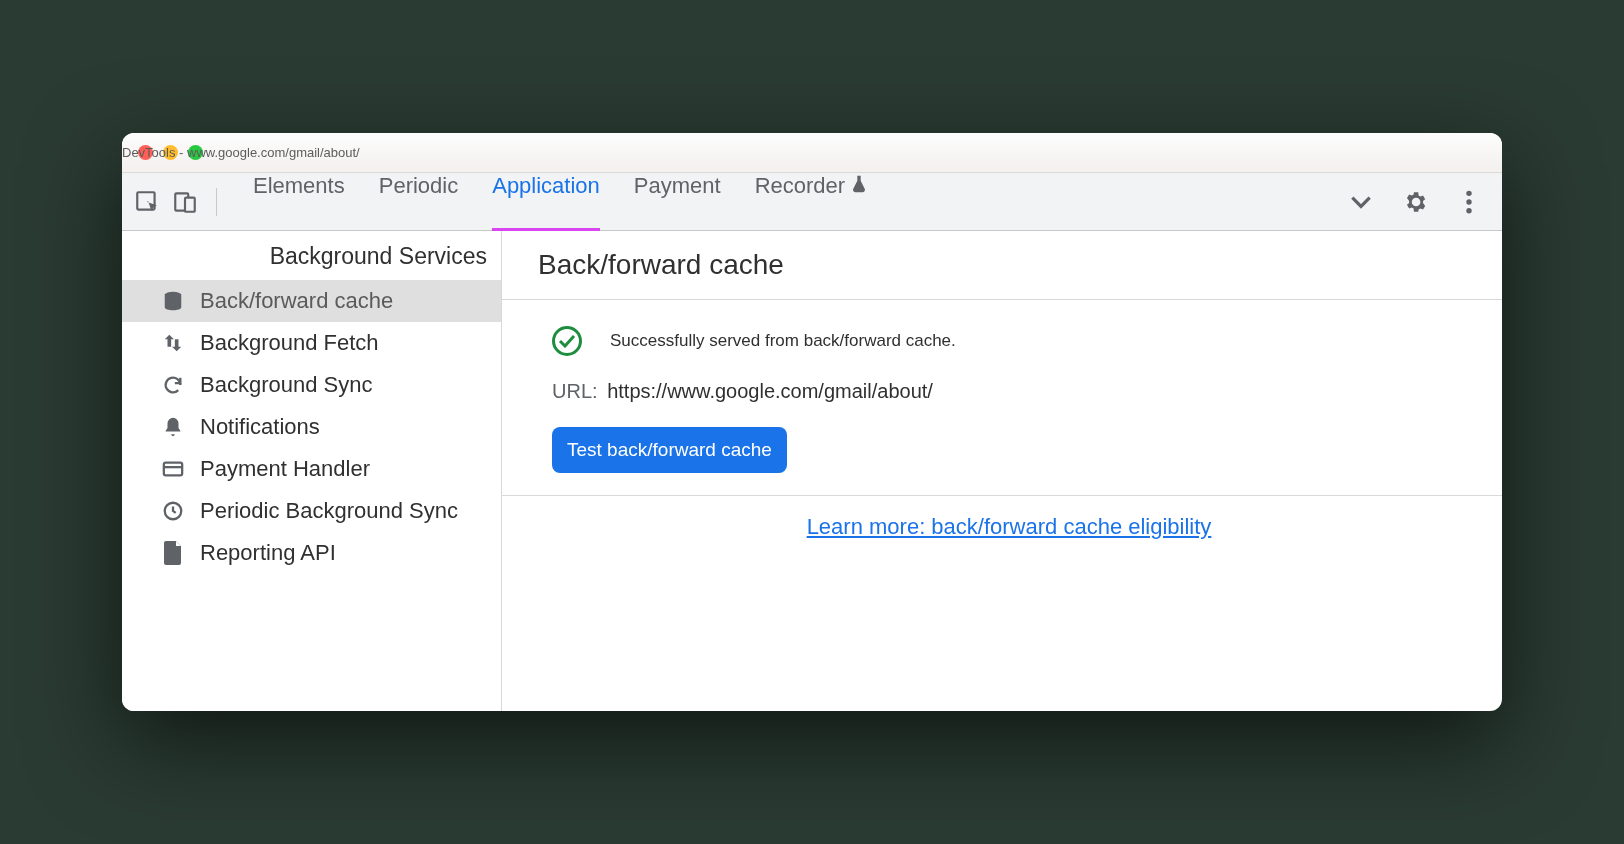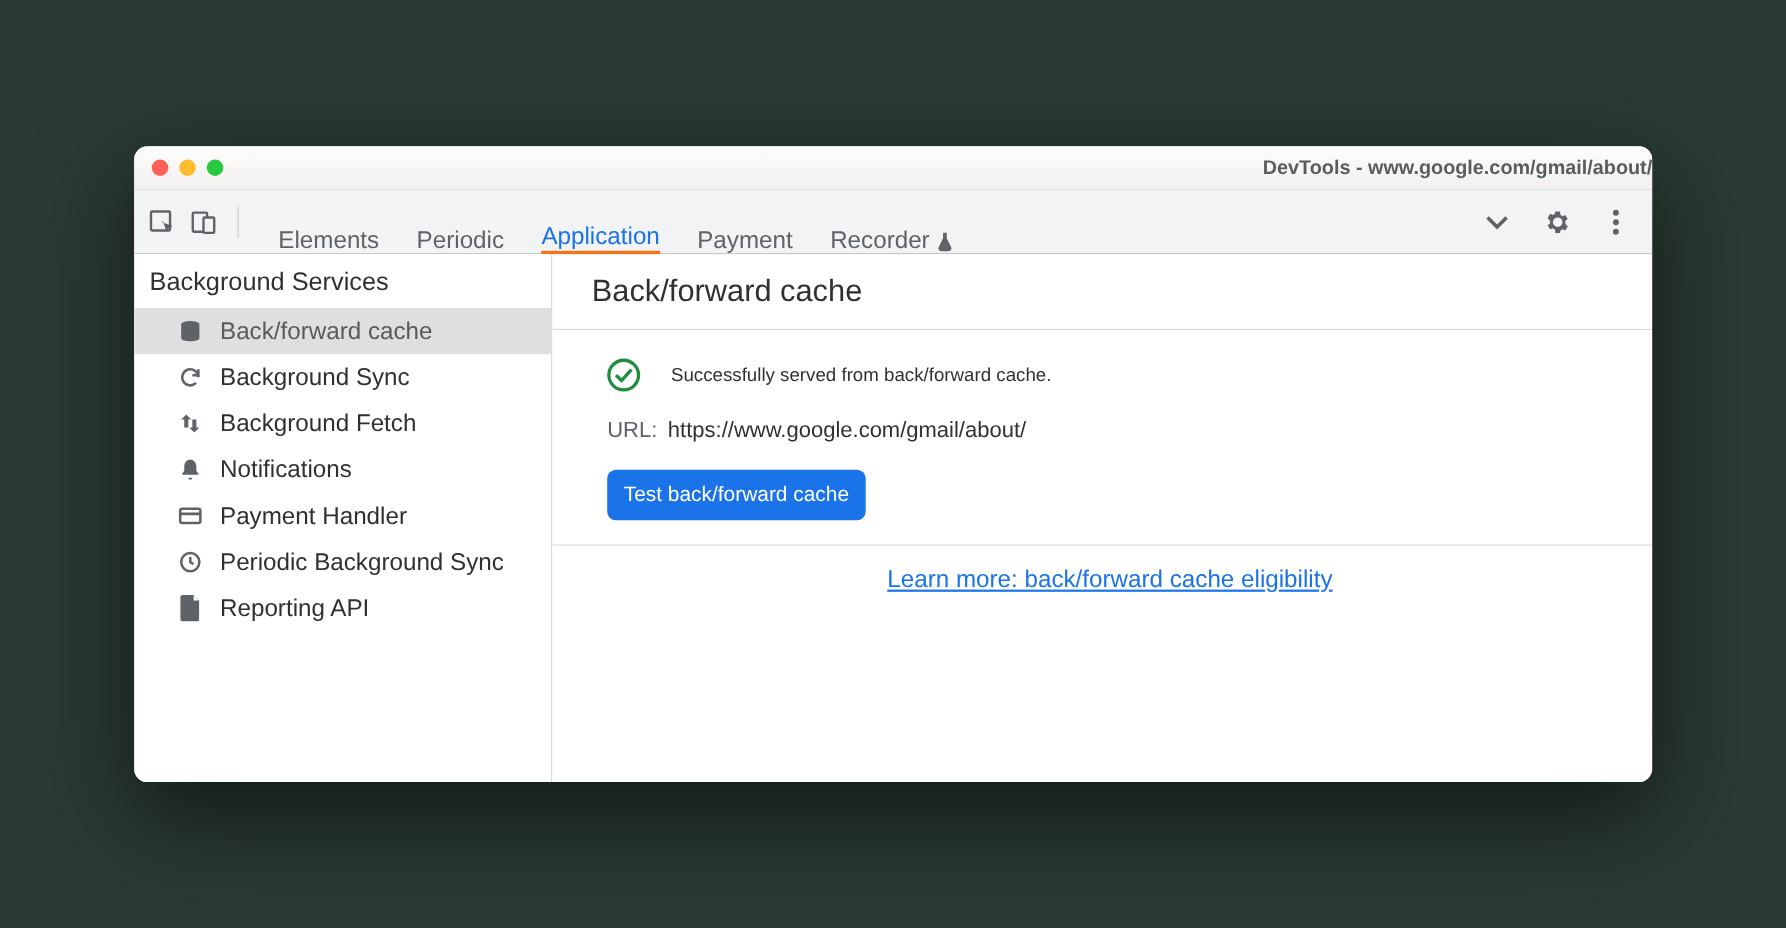--- a/index.html
+++ b/index.html
@@ -28,43 +28,43 @@
     border-bottom: 1px solid #d9d9d9;
     display: flex;
     align-items: center;
     padding: 0 16px;
     position: relative;
   }
   .traffic { display:flex; gap:10px; }
   .tl { width:15px; height:15px; border-radius:50%; }
   .tl.red{background:#ff5f57;} .tl.yellow{background:#febc2e;} .tl.green{background:#28c840;}
   .titlebar .title {
-    position:absolute; left:0; right:0; text-align:right;
-    font-size:18px; font-weight:700; color:#5c5c5c;
+    position:absolute; left:0; right:0; text-align:left;
+    font-size:13px; font-weight:400; color:#5c5c5c;
   }
   .toolbar {
     height: 58px;
     background:#f1f3f4;
     border-bottom:1px solid #c8c8c8;
     display:flex;
     align-items:center;
     padding: 0 10px;
     gap: 8px;
     color:#5f6368;
     font-size:22px;
   }
   .tb-icon { width:30px; height:30px; display:flex; align-items:center; justify-content:center; cursor:pointer;}
   .divider { width:1px; height:28px; background:#c8c8c8; margin:0 8px;}
   .tabs { display:flex; align-items:center; gap: 34px; margin-left: 20px; flex:1; }
-  .tab { height:58px; display:flex; align-items:flex-end; cursor:pointer; color:#5f6368;}
-  .tab.active { color:#1a73e8; border-bottom:3px solid #f97316; }
+  .tab { height:58px; display:flex; align-items:flex-start; cursor:pointer; color:#5f6368;}
+  .tab.active { color:#1a73e8; border-bottom:3px solid #d946ef; }
   .flask { margin-left:4px; }
   .right-tools { display:flex; align-items:center; gap:24px; margin-right:8px;}
   .content { flex:1; display:flex; overflow:hidden;}
-  .sidebar { width:380px; border-right:1px solid #d9d9d9; background:#fff; display:flex; flex-direction:column; }
+  .sidebar { width:380px; border-right:1px solid #d9d9d9; background:#fff; display:flex; flex-direction:column;text-align:right; }
   .sidebar-heading { padding:12px 14px 10px 14px; font-size:23px; color:#303030; }
   .sidebar-item {
     display:flex; align-items:center; gap:14px;
     padding: 8px 0 8px 38px; font-size:22px; color:#303030; cursor:pointer;
     white-space:nowrap; overflow:hidden;
   }
   .sidebar-item.selected { background:#dfdfdf; color:#5a5a5a; }
   .sidebar-item .ic { width:26px; height:26px; display:flex; align-items:center; justify-content:center; color:#5f6368; flex-shrink:0;}
   .main { flex:1; display:flex; flex-direction:column; overflow:hidden;}
   .main-header { padding: 18px 36px; font-size:28px; color:#303030; border-bottom:1px solid #d9d9d9;}
@@ -163,35 +163,35 @@
               <path d="M3 5v5c0 1.7 4 3 9 3s9-1.3 9-3V5"></path>
               <path d="M3 10v5c0 1.7 4 3 9 3s9-1.3 9-3v-5"></path>
               <path d="M3 15v4c0 1.7 4 3 9 3s9-1.3 9-3v-4"></path>
             </svg>
         </span>
         <span>Back/forward cache</span>
       </div>
 
       <div class="sidebar-item">
         <span class="ic">
+          <svg width="22" height="22" viewBox="0 0 24 24" fill="#5f6368">
+              <path d="M8 3l-5 5h3v8h4V8h3zM16 21l5-5h-3V8h-4v8h-3z"></path>
+            </svg>
+        </span>
+        <span>Background Fetch</span>
+      </div>
+
+      <div class="sidebar-item">
+        <span class="ic">
           <svg width="22" height="22" viewBox="0 0 24 24" fill="none" stroke="#5f6368" stroke-width="2.5">
               <path d="M20 12a8 8 0 1 0-2.3 5.6"></path>
               <path d="M20 4v6h-6" fill="none"></path>
             </svg>
         </span>
         <span>Background Sync</span>
-      </div>
-
-      <div class="sidebar-item">
-        <span class="ic">
-          <svg width="22" height="22" viewBox="0 0 24 24" fill="#5f6368">
-              <path d="M8 3l-5 5h3v8h4V8h3zM16 21l5-5h-3V8h-4v8h-3z"></path>
-            </svg>
-        </span>
-        <span>Background Fetch</span>
       </div>
 
       <div class="sidebar-item">
         <span class="ic">
           <svg width="22" height="22" viewBox="0 0 24 24" fill="#5f6368">
               <path d="M12 2a6 6 0 0 0-6 6v5l-2 3v1h16v-1l-2-3V8a6 6 0 0 0-6-6zM10 20a2 2 0 0 0 4 0z"></path>
             </svg>
         </span>
         <span>Notifications</span>
       </div>

